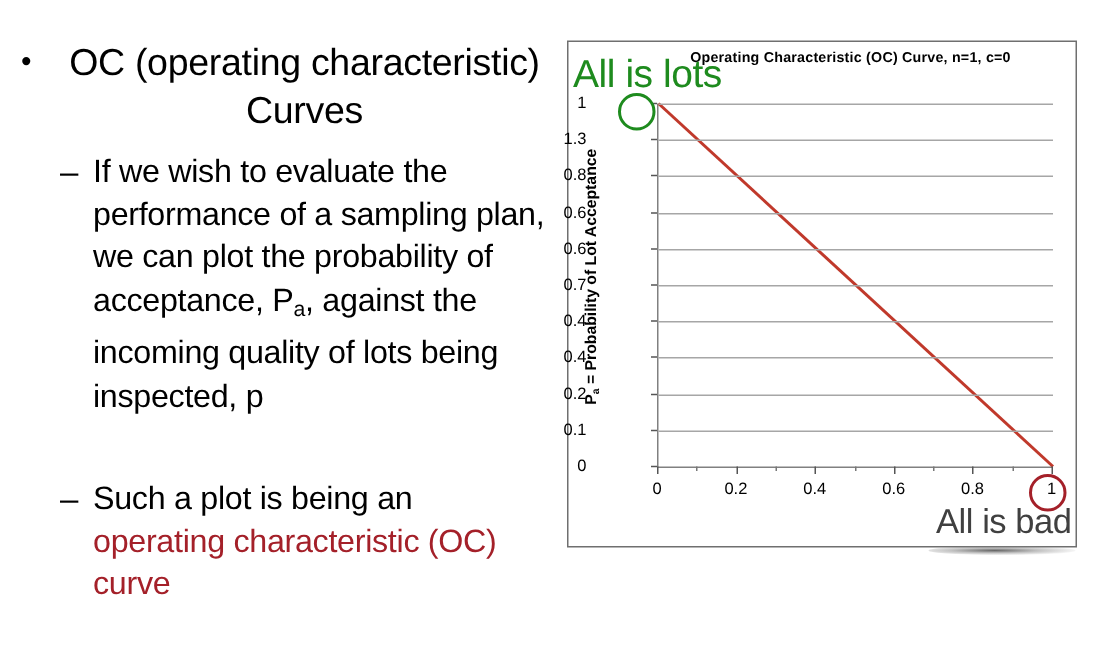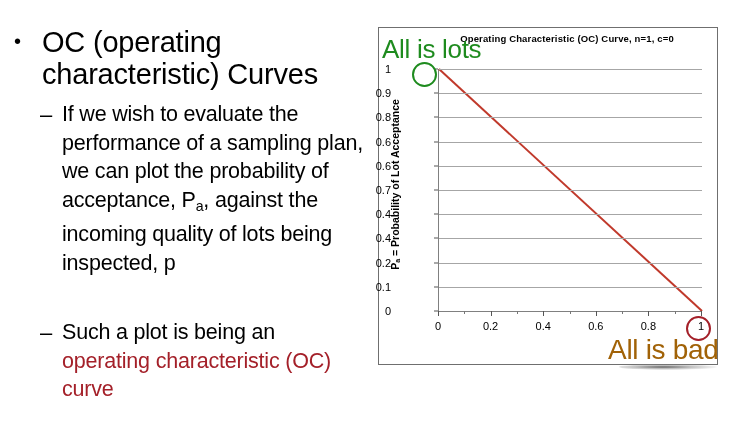--- a/index.html
+++ b/index.html
@@ -35,23 +35,24 @@
   
   #bullet-l1{
     left:14px; top:26px; width:350px;
   }
   #bullet-l1 .marker{
     width:28px;
     font-size:20px;
     line-height:30px;
   }
   #bullet-l1 .btext{
-    font-size:29px;
+    font-size:25px;
     line-height:32px;
     letter-spacing:-0.2px;
+    text-align:center;
   }
 
   
   .sub{
     left:40px; width:325px;
   }
   .sub .marker{
     width:22px;
     font-size:22px;
     line-height:29px;
@@ -173,23 +174,23 @@
   #annot-good{
     position:absolute;
     left:382px; top:36px;
     font-size:26px;
     color:#1E8B1E;
     letter-spacing:-0.3px;
     line-height:1;
   }
   #annot-bad{
     position:absolute;
-    left:608px; top:336px;
-    font-size:28px;
-    color:#a16207;
+    left:624px; top:336px;
+    font-size:23px;
+    color:#404040;
     letter-spacing:-0.3px;
     line-height:1;
   }
   #circle-good{
     position:absolute;
     left:412px; top:62px;
     width:25px;height:25px;
     border:2.3px solid #1E8B1E;
     border-radius:50%;
     box-sizing:border-box;
@@ -267,21 +268,21 @@
     <div class="ytick" style="top: 186.2px;">0.4</div>
     <div class="ytick-mark" style="top: 186.2px; left: 55px;"></div>
     <div class="ytick" style="top: 162px;">0.7</div>
     <div class="ytick-mark" style="top: 162px; left: 55px;"></div>
     <div class="ytick" style="top: 137.8px;">0.6</div>
     <div class="ytick-mark" style="top: 137.8px; left: 55px;"></div>
     <div class="ytick" style="top: 113.6px;">0.6</div>
     <div class="ytick-mark" style="top: 113.6px; left: 55px;"></div>
     <div class="ytick" style="top: 89.4px;">0.8</div>
     <div class="ytick-mark" style="top: 89.4px; left: 55px;"></div>
-    <div class="ytick" style="top: 65.2px;">0.9</div>
+    <div class="ytick" style="top: 65.2px;">1.3</div>
     <div class="ytick-mark" style="top: 65.2px; left: 55px;"></div>
     <div class="ytick" style="top: 41px;">1</div>
     <div class="ytick-mark" style="top: 41px; left: 55px;"></div>
     <div class="xtick" style="left: 59px; top: 292px;">0</div>
     <div class="xtick-mark" style="left: 59px; top: 283px;"></div>
     <div class="xtick" style="left: 111.6px; top: 292px;">0.2</div>
     <div class="xtick-mark" style="left: 111.6px; top: 283px;"></div>
     <div class="xtick" style="left: 164.2px; top: 292px;">0.4</div>
     <div class="xtick-mark" style="left: 164.2px; top: 283px;"></div>
     <div class="xtick" style="left: 216.8px; top: 292px;">0.6</div>

